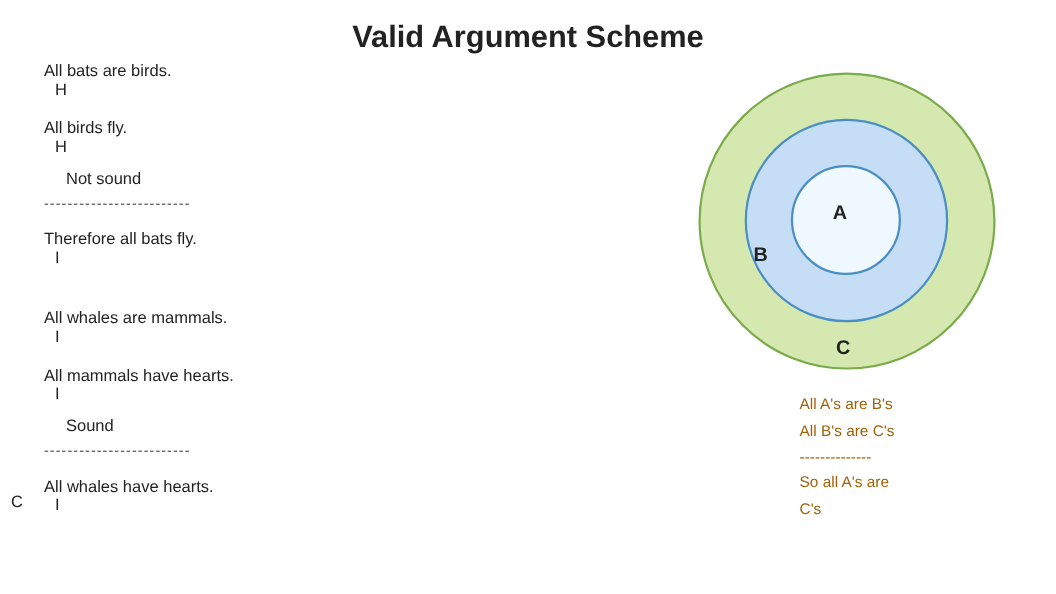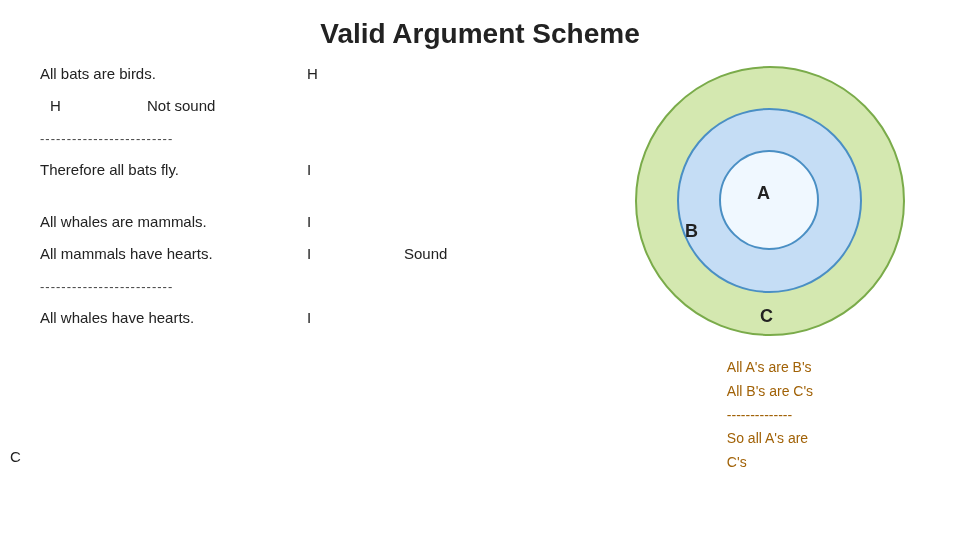--- a/index.html
+++ b/index.html
@@ -27,42 +27,42 @@
       flex-direction: row;
       padding-left: 40px;
     }
 
     .left-section {
       flex: 0 0 540px;
     }
 
     .argument-row {
       display: flex;
-      flex-direction: row;
-      align-items: flex-end;
+      flex-direction: column;
+      align-items: flex-start;
       margin-bottom: 6px;
       min-height: 26px;
-      gap: 27px;
     }
 
     .arg-text {
       width: 230px;
       font-size: 15px;
     }
 
     .arg-label {
       width: 60px;
       font-size: 15px;
       text-align: left;
       padding-left: 10px;
     }
 
     .arg-note {
       font-size: 15px;
       padding-left: 20px;
+      margin-top: 12px;
     }
 
     .divider-text {
       font-size: 13px;
       color: #444;
       letter-spacing: 1px;
     }
 
     .spacer { height: 10px; }
 
@@ -163,20 +163,21 @@
 <div class="main-content">
   <div class="left-section">
 
     <div class="argument-row">
       <span class="arg-text">All bats are birds.</span>
       <span class="arg-label">H</span>
       <span class="arg-note"></span>
     </div>
 
     <div class="argument-row">
+      <span class="arg-text">All birds fly.</span>
       <span class="arg-label">H</span>
       <span class="arg-note">Not sound</span>
     </div>
 
     <div class="argument-row">
       <span class="divider-text arg-text">-------------------------</span>
     </div>
 
     <div class="argument-row">
       <span class="arg-text">Therefore all bats fly.</span>

